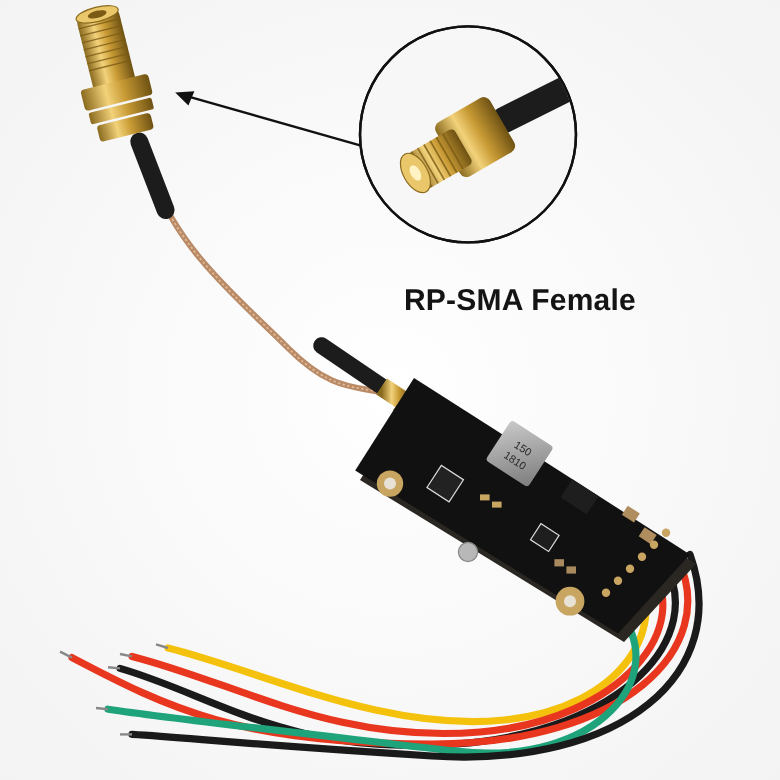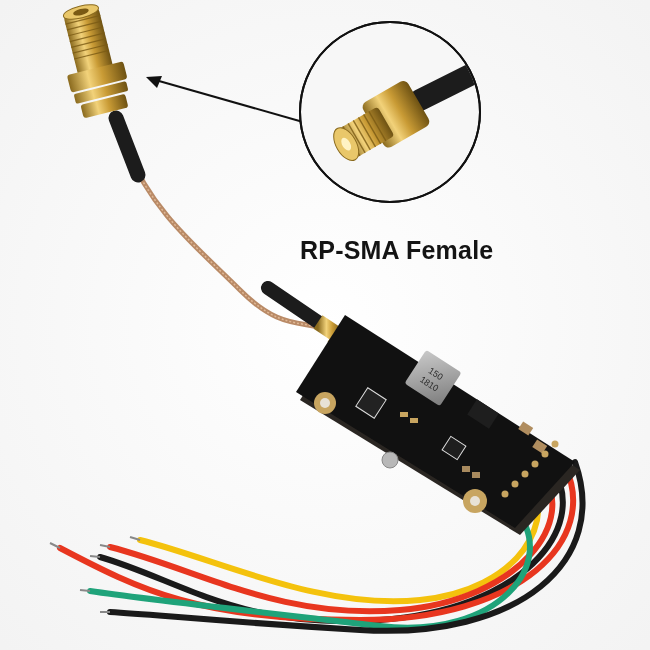--- a/index.html
+++ b/index.html
@@ -17,21 +17,21 @@
     .photo-svg {
       position: absolute;
       left: 0; top: 0;
       width: 650px; height: 650px;
     }
     .caption {
       position: absolute;
       left: 300px;
       top: 236px;
       width: 230px;
-      text-align: left;
+      text-align: right;
       font-family: "Liberation Sans", sans-serif;
       font-weight: bold;
       font-size: 25px;
       color: #141414;
       letter-spacing: 0.2px;
       white-space: nowrap;
     }
     .inductor-mark {
       font-family: "Liberation Sans", sans-serif;
       font-size: 9px;

